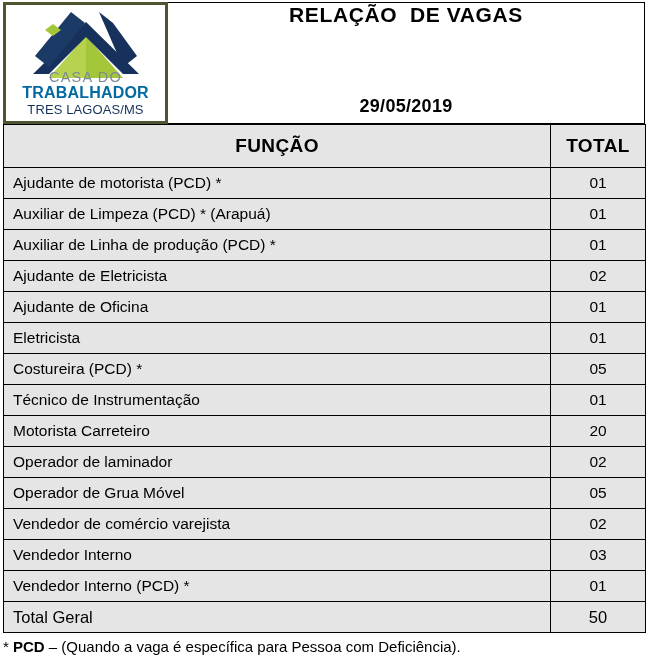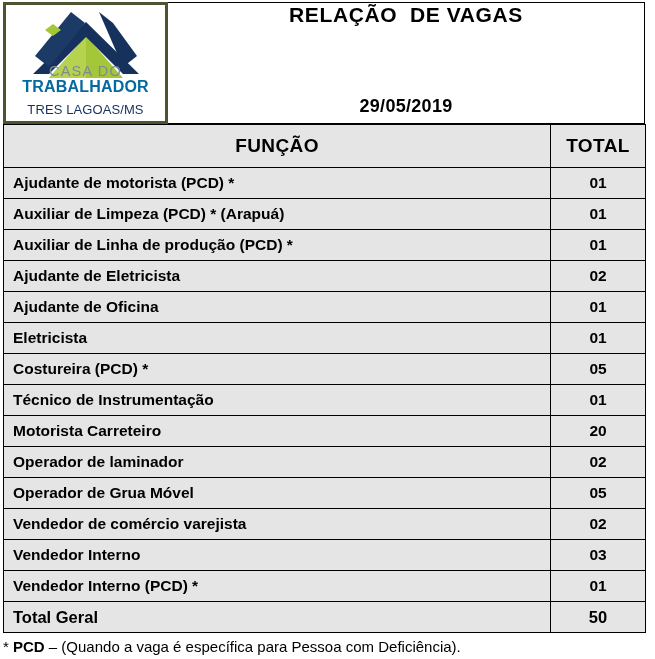--- a/index.html
+++ b/index.html
@@ -78,21 +78,21 @@
     letter-spacing: 0.2px;
     color: #0369a1;
     font-weight: 700;
     margin-top: 1px;
   }
   .logo-line3 {
     font-size: 13px;
     letter-spacing: 0.1px;
     color: #16325c;
     font-weight: 400;
-    margin-top: 8px;
+    margin-top: 2px;
   }
 
   
   .title-cell {
     flex: 1 1 auto;
     border: 1px solid #000000;
     border-left: none;
     box-sizing: border-box;
     background: #ffffff;
     display: flex;
@@ -145,21 +145,21 @@
     font-weight: 700;
     font-size: 19px;
     letter-spacing: 0.4px;
     text-align: center;
     vertical-align: middle;
   }
 
   table.vagas tbody td {
     height: 31px;
     vertical-align: middle;
-    font-weight: 700;
+    font-weight: 400;
   }
   td.func {
     text-align: left;
     padding-left: 9px;
   }
   td.total {
     text-align: center;
   }
   tr.total-row td {
     font-weight: 700;

